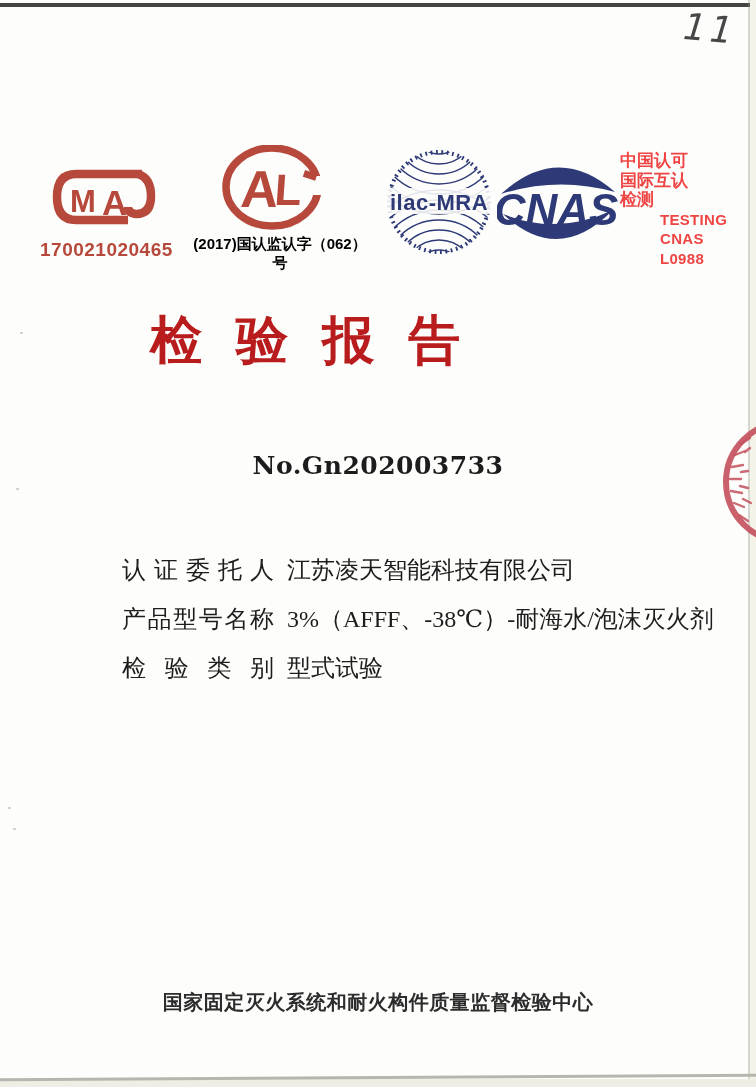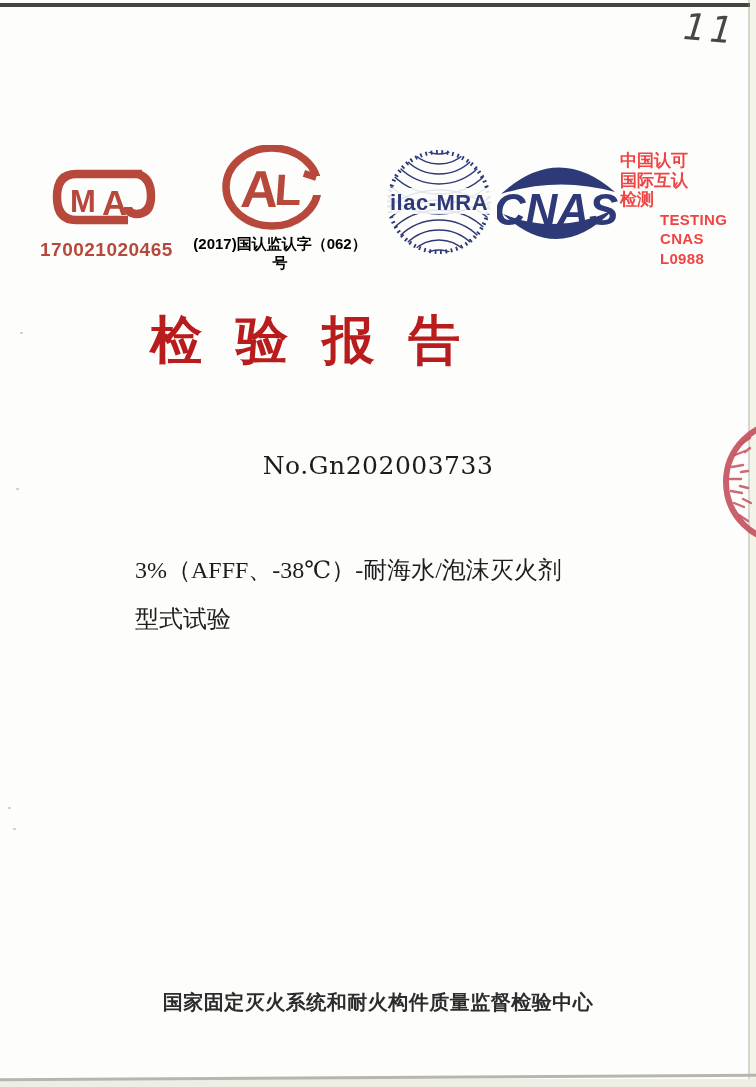--- a/index.html
+++ b/index.html
@@ -44,21 +44,21 @@
   
   .report-title {
     position:absolute; left:150px; top:300px; width:600px;
     font-family:"DejaVu Sans",sans-serif;
     font-size:52px; font-weight:700; color:#b91c1c;
     letter-spacing:8px; white-space:nowrap; line-height:80px;
   }
   .report-no {
     position:absolute; left:0; top:451px; width:756px; text-align:center;
     font-family:"DejaVu Serif","Liberation Serif",serif;
-    font-size:25px; font-weight:400; color:#1c1c1c; letter-spacing:0.5px;
+    font-size:25px; font-weight:700; color:#1c1c1c; letter-spacing:0.5px;
   }
   .fields { position:absolute; left:122px; top:554px; }
   .field-row { display:flex; align-items:baseline; margin-bottom:21px; height:28px; }
   .field-label {
     width:152px; font-size:24px; color:#1d1d1d;
     text-align:justify; text-align-last:justify; white-space:nowrap;
   }
   .field-value { margin-left:13px; font-size:24px; color:#1d1d1d; white-space:nowrap; }
 
   .footer-org {
@@ -147,23 +147,29 @@
     <div class="en">TESTING</div>
     <div class="en">CNAS L0988</div>
   </div>
 
   <div class="report-title">检 验 报 告</div>
 
   <div class="report-no">No.Gn202003733</div>
 
   <div class="fields">
     <div class="field-row">
+      <div class="field-label">认 证 委 托 人</div>
+      <div class="field-value">江苏凌天智能科技有限公司</div>
+    </div>
+    <div class="field-row">
+      <div class="field-label">产品型号名称</div>
       <div class="field-value">3%（AFFF、-38℃）-耐海水/泡沫灭火剂</div>
     </div>
     <div class="field-row">
+      <div class="field-label">检 验 类 别</div>
       <div class="field-value">型式试验</div>
     </div>
   </div>
 
   <div class="footer-org">国家固定灭火系统和耐火构件质量监督检验中心</div>
 
   <svg class="seal" viewBox="0 0 42 150">
     <circle cx="72" cy="74" r="60" fill="none" stroke="#c4525e" stroke-width="6" opacity="0.92"></circle>
     <g stroke="#c4525e" stroke-width="2.4" opacity="0.85" stroke-linecap="round">
       <line x1="27" y1="36" x2="36" y2="30"></line>

